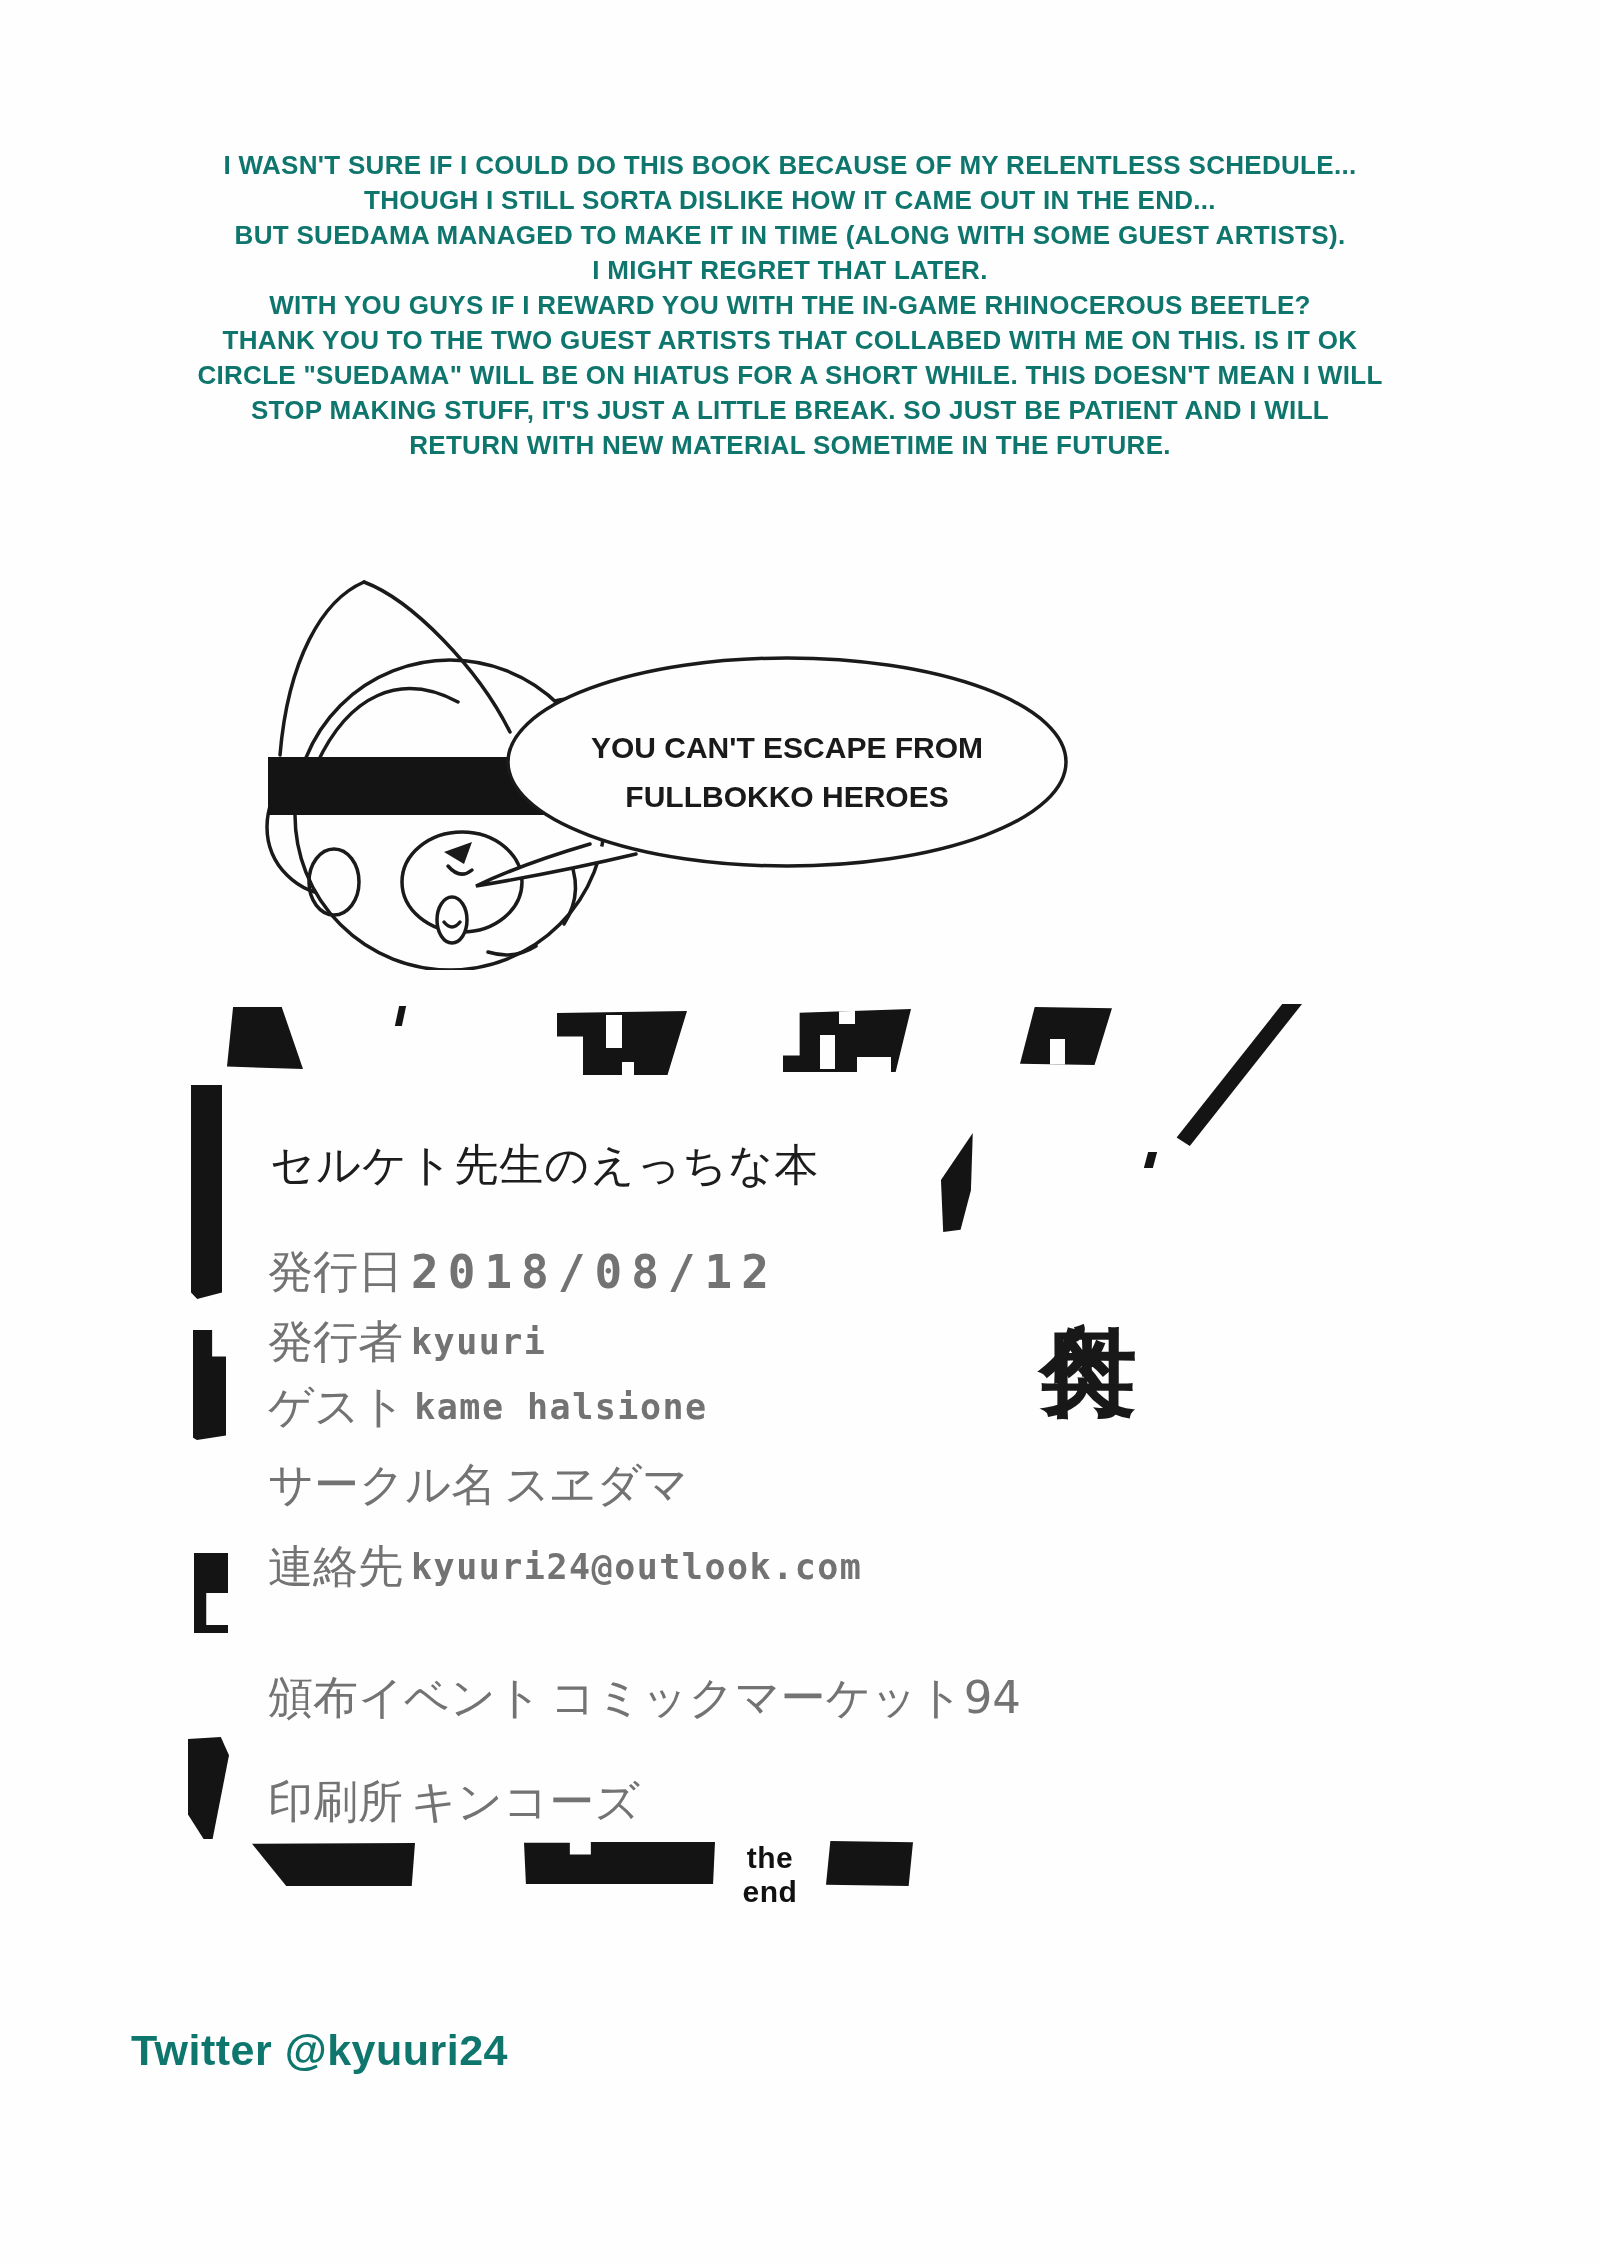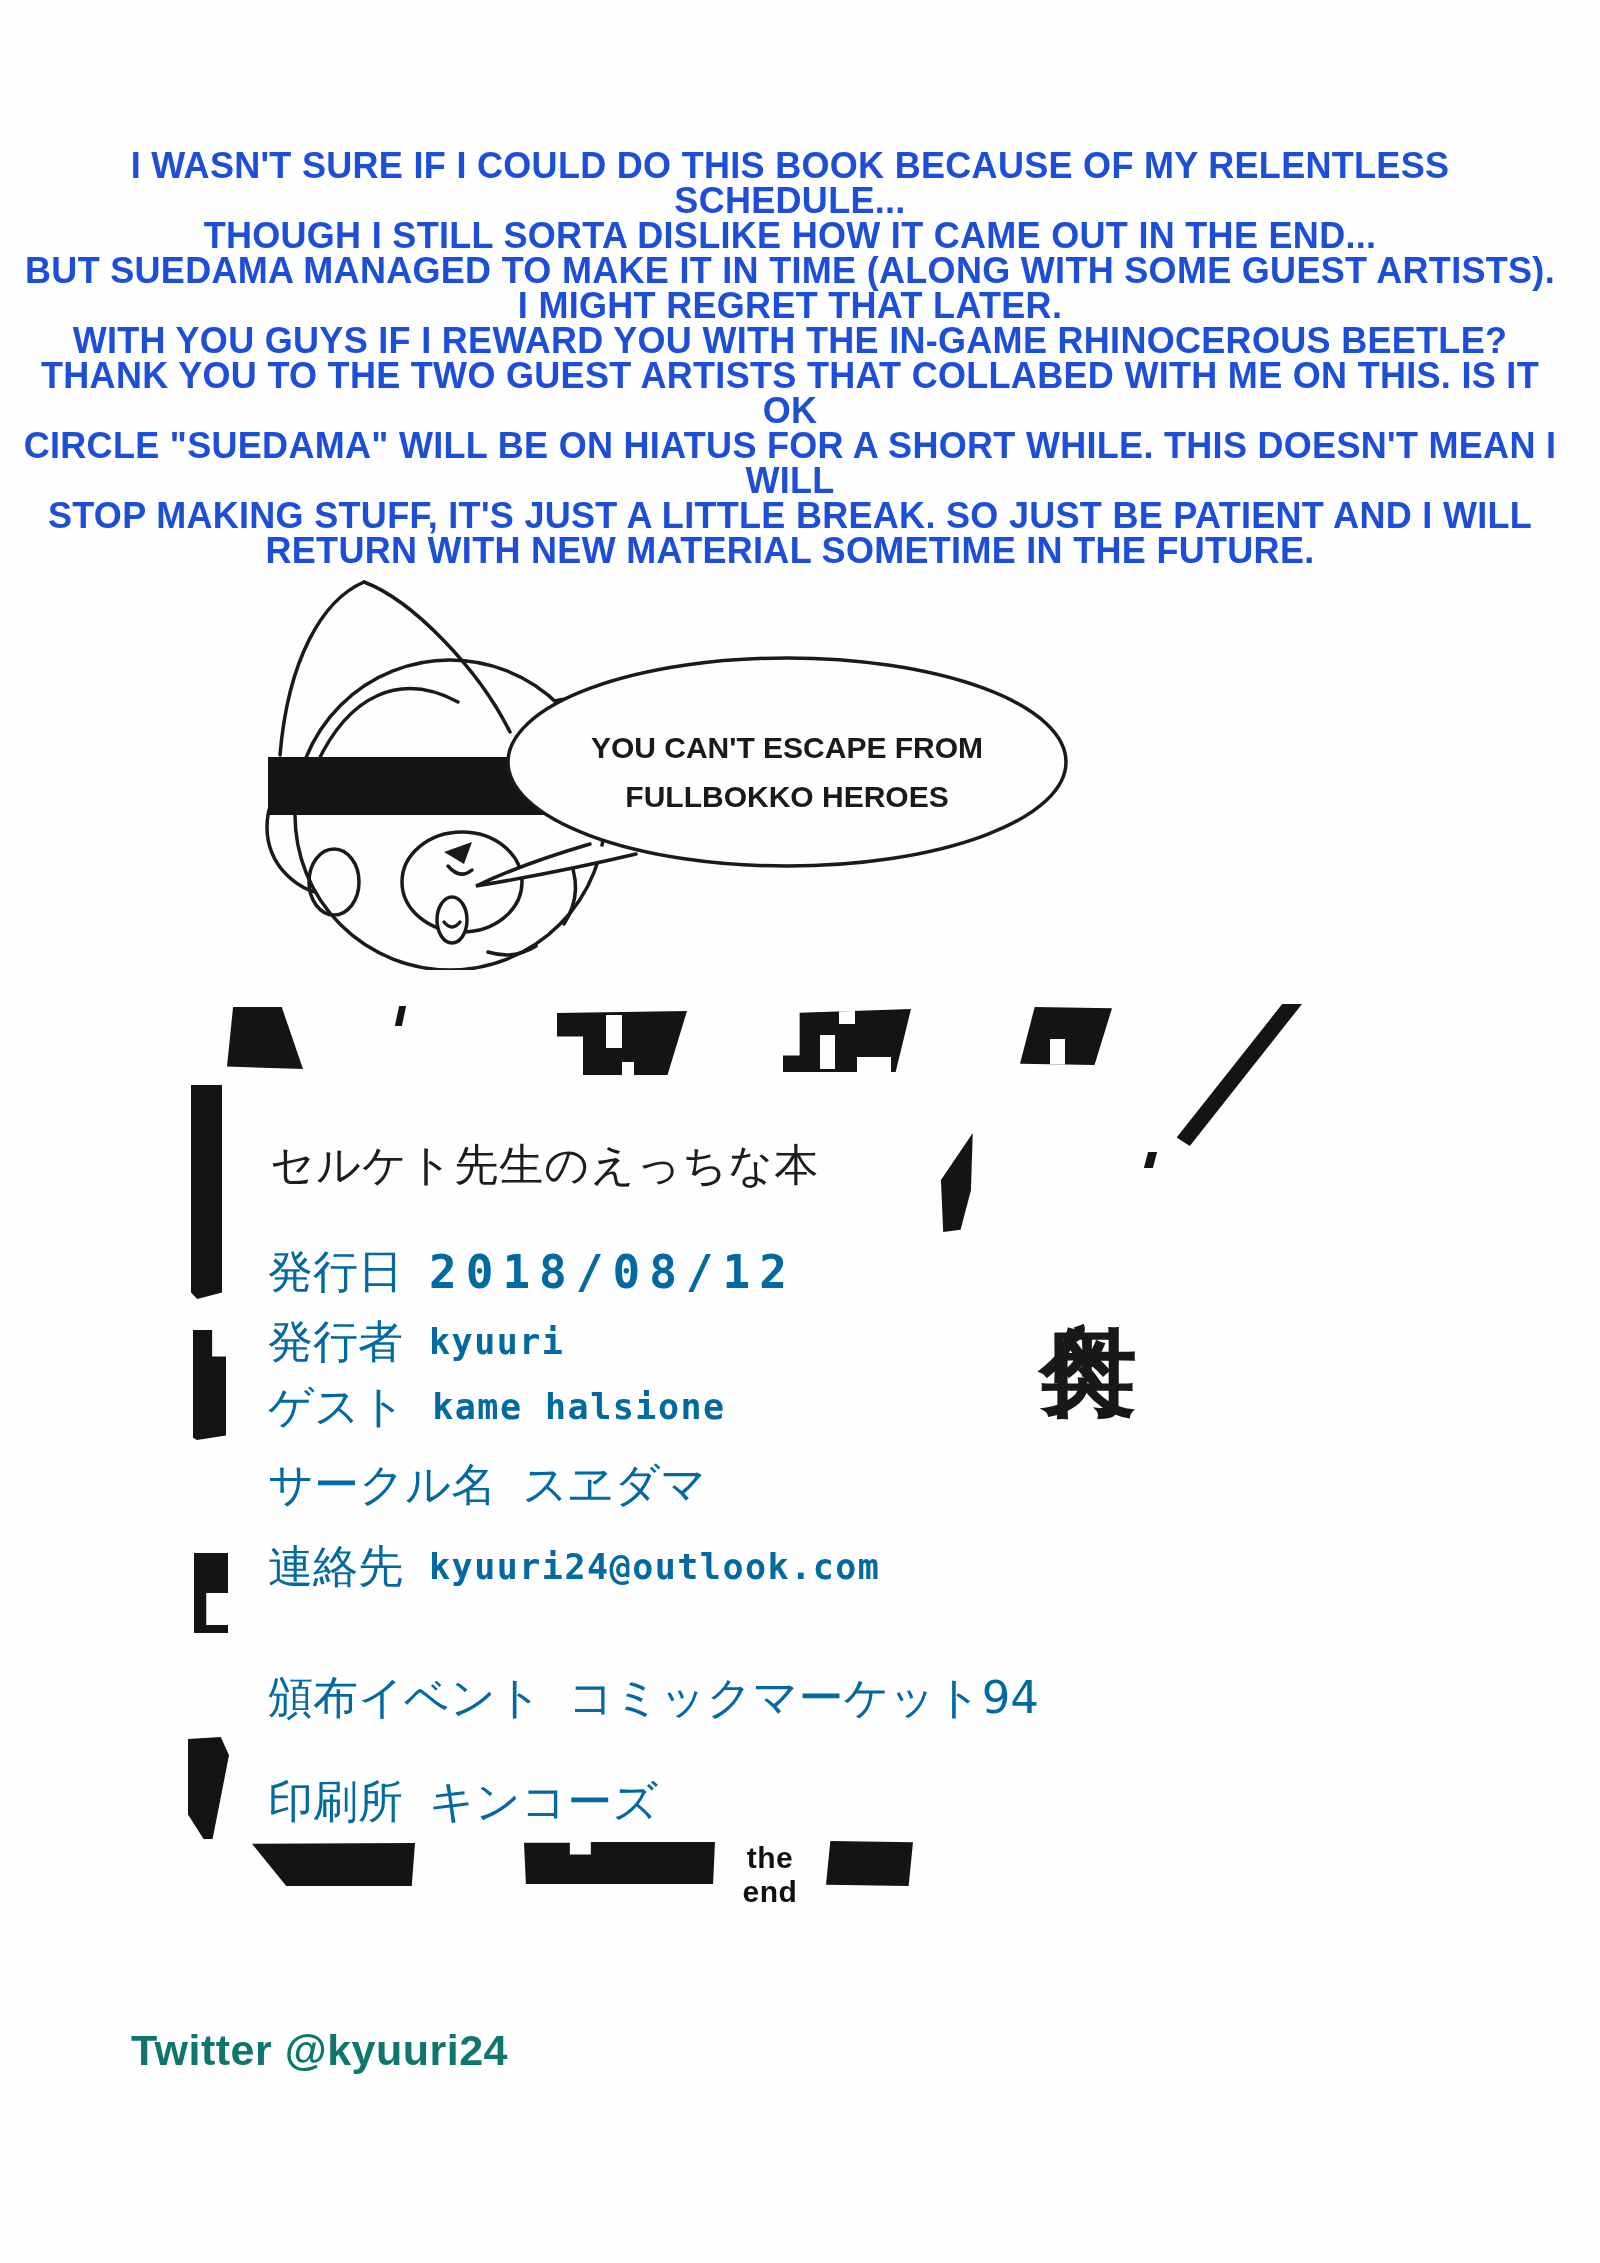--- a/index.html
+++ b/index.html
@@ -4,32 +4,32 @@
 <style>
   html,body{margin:0;padding:0;background:#e8e8e8;}
   #page{
     position:relative;width:1600px;height:2263px;margin:0 auto;
     background:#fefefe;color:#161616;overflow:hidden;
     font-family:"Liberation Sans", sans-serif;
   }
   
   .afterword{
     position:absolute;left:20px;top:148px;width:1540px;
-    text-align:center;font-weight:700;font-size:36px;line-height:35px;
-    letter-spacing:0.3px;color:#1d4ed8;
+    text-align:center;font-weight:700;font-size:26px;line-height:35px;
+    letter-spacing:0.3px;color:#0f766e;
   }
   
   .jp{font-family:"DejaVu Sans", sans-serif;}
   .book-title{
     position:absolute;left:270px;top:1136px;
     font-size:44px;font-weight:400;letter-spacing:1px;color:#1d1d1d;
   }
   .crow{
-    position:absolute;left:268px;display:flex;align-items:center;gap:26px;
-    font-size:45px;color:#0369a1;white-space:nowrap;
+    position:absolute;left:268px;display:flex;align-items:center;gap:8px;
+    font-size:45px;color:#737373;white-space:nowrap;
   }
   .val-mono{font-family:"DejaVu Sans Mono", monospace;font-size:35px;letter-spacing:1.5px;font-weight:700;}
   .val-date{font-family:"DejaVu Sans Mono", monospace;font-size:46px;letter-spacing:9px;font-weight:700;}
   .val-jp{font-size:45px;}
   .okuzuke{
     position:absolute;left:1042px;top:1246px;height:210px;
     writing-mode:vertical-rl;text-orientation:upright;
     font-family:"DejaVu Sans", sans-serif;font-weight:700;font-size:96px;
     letter-spacing:4px;color:#181818;line-height:1;
   }

